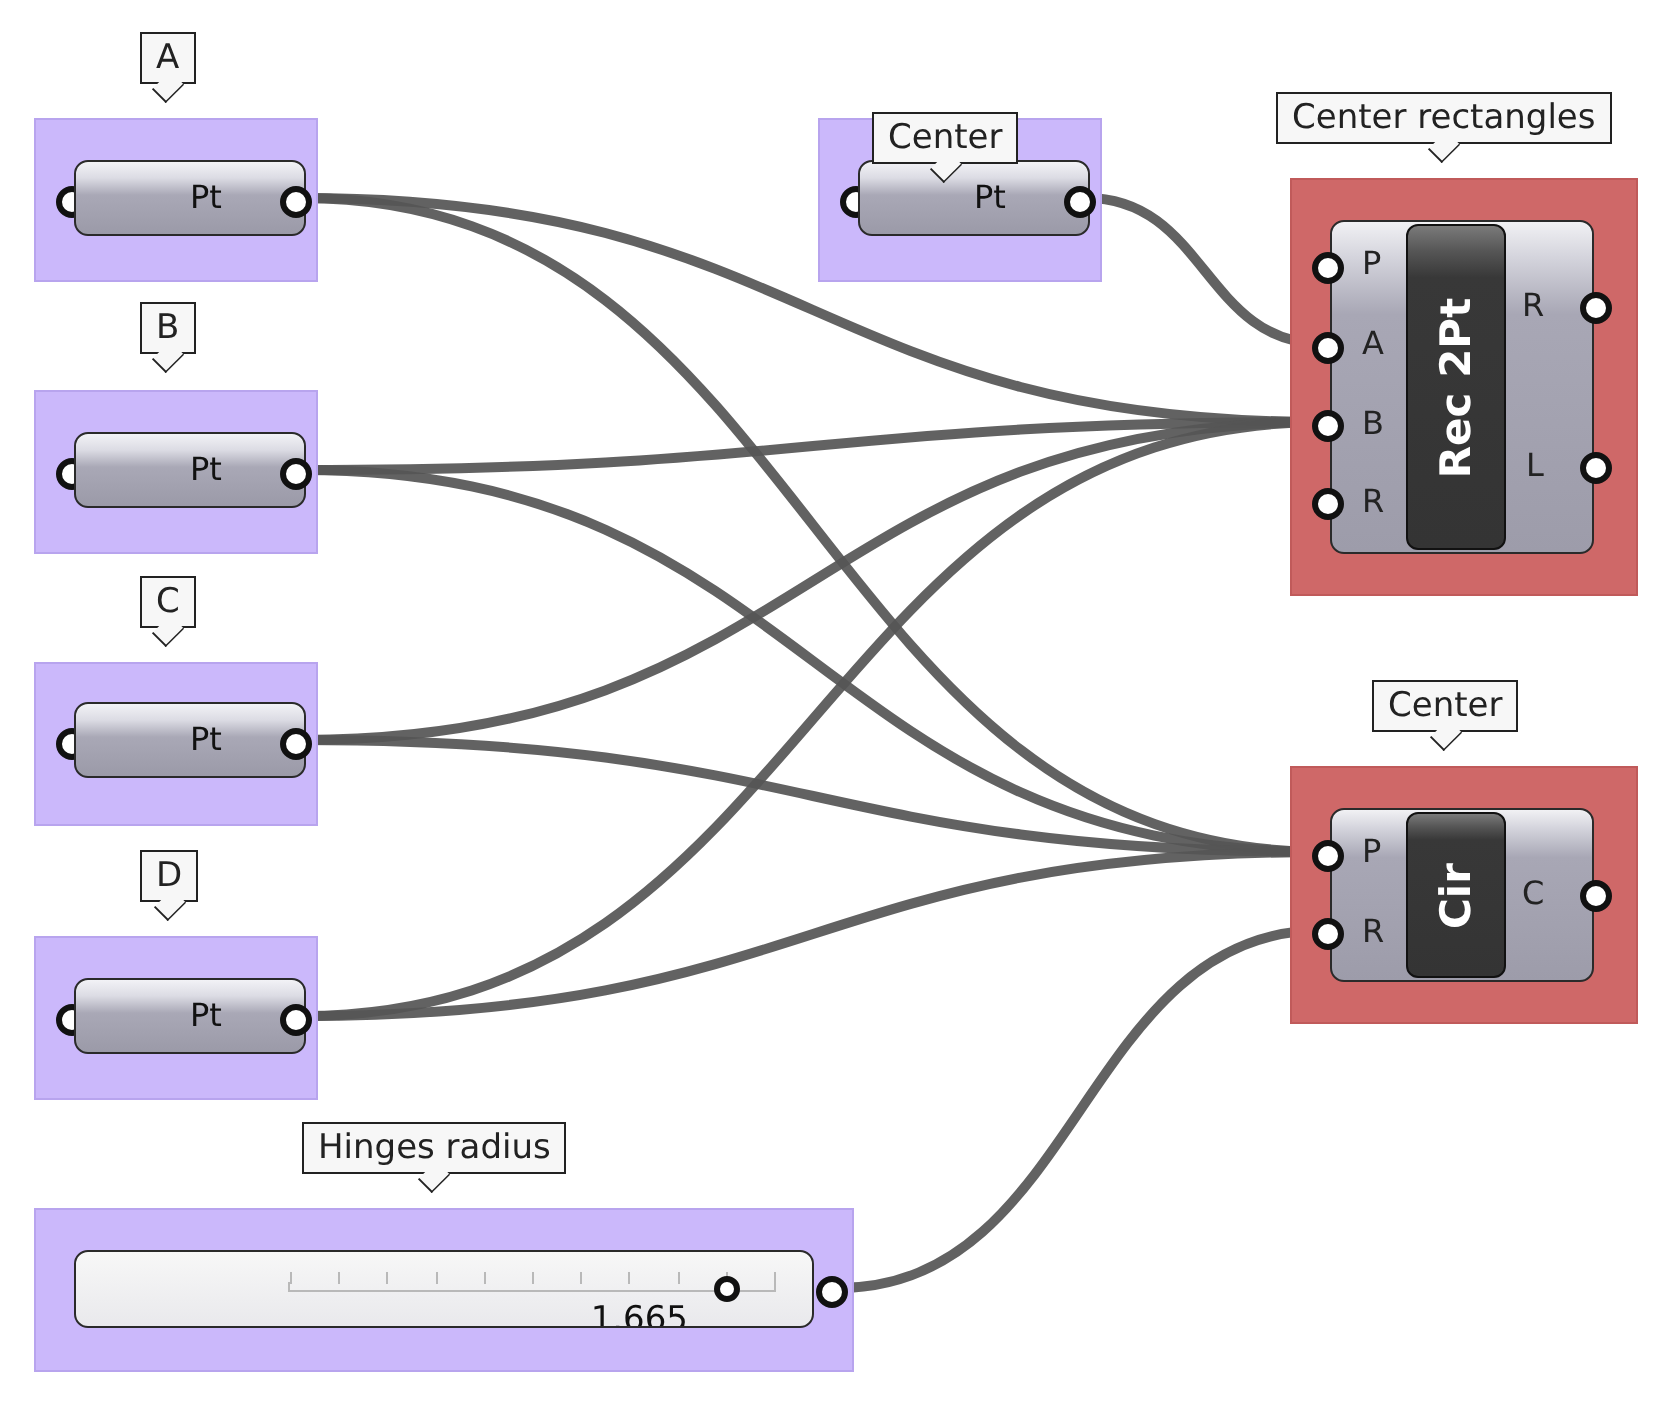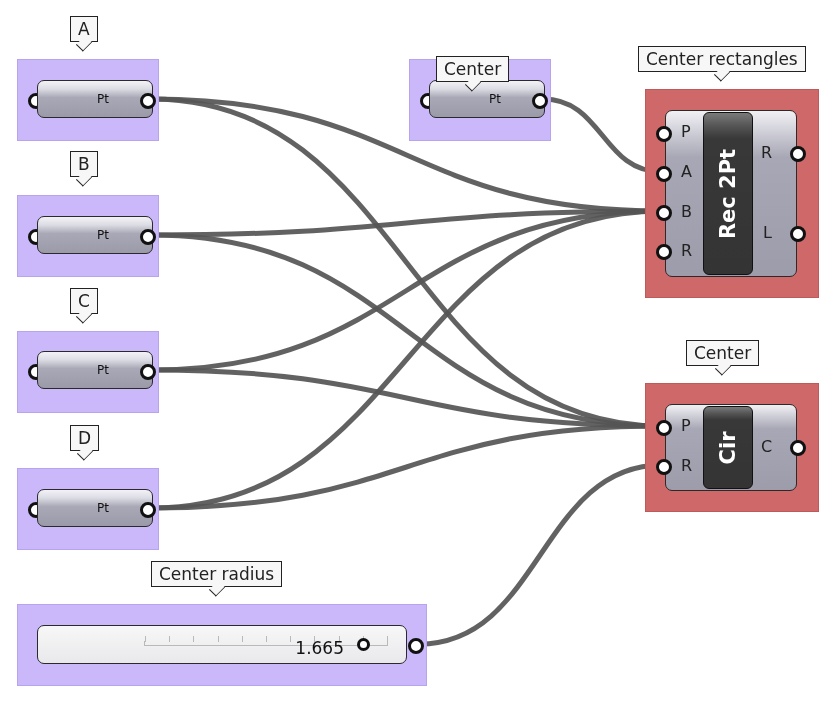--- a/index.html
+++ b/index.html
@@ -15,42 +15,42 @@
   .bubble { position:absolute; z-index:4; background:#f7f7f7; border:1.5px solid #222;
             font-size:17px; color:#222; height:26px; line-height:25px; padding:0 7px;
             box-sizing:border-box; white-space:nowrap; }
   .bubble::after { content:""; position:absolute; left:50%; bottom:-9px; width:12px; height:12px;
                    background:#f7f7f7; border-right:1.5px solid #222; border-bottom:1.5px solid #222;
                    transform:translateX(-50%) rotate(45deg) scale(0.75,1); }
 
   .pt { position:absolute; z-index:3; width:116px; height:38px; box-sizing:border-box;
         border:1.5px solid #2a2a2a; border-radius:7px;
         background:linear-gradient(#f2f2f6 0%, #dcdce4 22%, #a9a8b6 46%, #9b9aa8 100%);
-        text-align:center; line-height:36px; font-size:12px; color:#111;padding-left:16px; }
+        text-align:center; line-height:36px; font-size:16px; color:#111;padding-left:16px; }
 
   .port { position:absolute; z-index:3; width:10px; height:10px; border:3px solid #111; background:#fff;
           border-radius:50%; box-sizing:content-box; }
 
   .comp-body { position:absolute; z-index:3; box-sizing:border-box; border:1.5px solid #2a2a2a; border-radius:7px;
                background:linear-gradient(#f1f1f4 0%, #d6d6de 10%, #a8a7b5 28%, #9d9caa 100%); }
   .comp-core { position:absolute; z-index:4; box-sizing:border-box; border:1.5px solid #111; border-radius:6px;
                background:linear-gradient(#7a7a7a 0%, #555 8%, #383838 16%, #343434 100%); }
   .comp-core span { position:absolute; left:50%; top:50%; transform:translate(-50%,-50%) rotate(-90deg);
                     color:#fff; font-weight:bold; font-size:21px; white-space:nowrap; }
   .plabel { position:absolute; z-index:4; font-size:16px; color:#222; }
 
   .slider { position:absolute; z-index:3; box-sizing:border-box; border:1.5px solid #2a2a2a; border-radius:7px;
             background:linear-gradient(#f7f7f7,#e9e9ec); overflow:hidden; }
   .slider .name { position:absolute; left:0; top:0; bottom:0; width:88px; border-right:1.5px solid #333;
                   background:linear-gradient(#b2b1be,#8f8e9c); font-size:17px; color:#111;
                   text-align:center; line-height:36px; }
   .slider .track { position:absolute; left:106px; right:18px; top:15px; height:4px;
                    border:1px solid #b9b9b9; border-top:none; }
   .slider .tick { position:absolute; top:-5px; width:1px; height:6px; background:#b9b9b9; }
-  .slider .val { position:absolute; right:62px; top:4px; line-height:36px; font-size:17px; color:#111;
+  .slider .val { position:absolute; right:62px; top:16px; line-height:36px; font-size:17px; color:#111;
                  background:transparent; }
   .slider .knob { position:absolute; top:12px; right:62px; transform:translateX(26px); width:7px; height:7px;
                   border:3px solid #111; border-radius:50%; background:#fff; }
 </style>
 </head>
 <body>
 
 <svg id="wires" viewBox="0 0 837 705">
   <path d="M151,99 C406.5,99 406.5,211 662,211"></path>
   <path d="M151,99 C406.5,99 406.5,426 662,426"></path>
@@ -120,21 +120,21 @@
     <span>Cir</span>
   </div>
 <div class="port" style="left:656px;top:420px;"></div>
 <div class="port" style="left:656px;top:459px;"></div>
 <div class="plabel" style="left:681px;top:416px;">P</div>
 <div class="plabel" style="left:681px;top:456px;">R</div>
 <div class="plabel" style="left:761px;top:437px;">C</div>
 <div class="port" style="left:790px;top:440px;"></div>
 
 <div class="group param" style="left:17px;top:604px;width:408px;height:80px;"></div>
-<div class="bubble" style="left:151px;top:561px;">Center radius</div>
+<div class="bubble" style="left:151px;top:561px;">Hinges radius</div>
 <div class="slider" style="left:37px;top:625px;width:370px;height:39px;">
   <div class="track" id="track">
       <div class="tick" style="left: 0%;"></div>
       <div class="tick" style="left: 10%;"></div>
       <div class="tick" style="left: 20%;"></div>
       <div class="tick" style="left: 30%;"></div>
       <div class="tick" style="left: 40%;"></div>
       <div class="tick" style="left: 50%;"></div>
       <div class="tick" style="left: 60%;"></div>
       <div class="tick" style="left: 70%;"></div>

